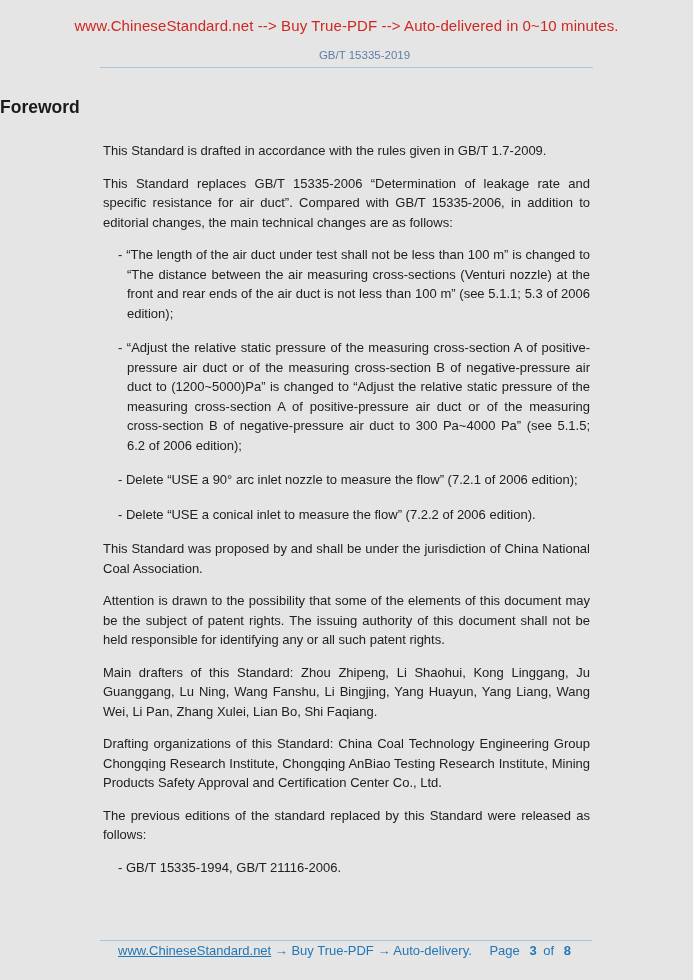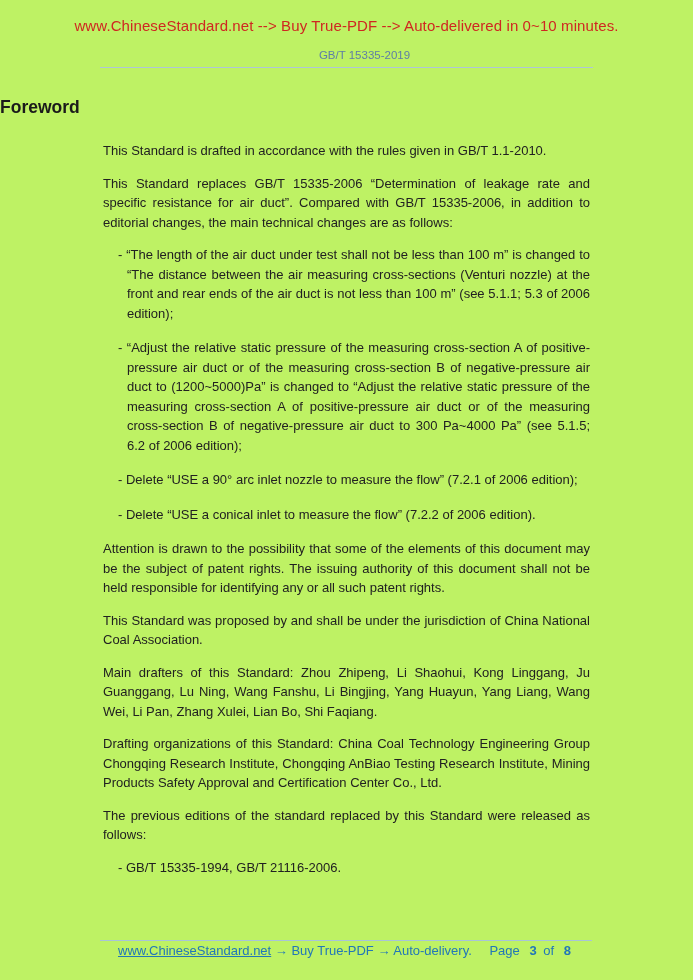--- a/index.html
+++ b/index.html
@@ -6,21 +6,21 @@
     margin: 0;
     padding: 0;
     background: #ffffff;
     font-family: "Liberation Sans", "DejaVu Sans", sans-serif;
   }
   .page {
     position: relative;
     width: 693px;
     height: 980px;
     margin: 0 auto;
-    background: #bef264;
+    background: #e5e5e5;
     overflow: hidden;
   }
   .promo {
     padding-top: 17px;
     text-align: center;
     font-size: 15px;
     font-weight: 400;
     color: #cf2721;
     letter-spacing: 0.1px;
   }
@@ -92,28 +92,28 @@
   <div class="promo">www.ChineseStandard.net --&gt; Buy True-PDF --&gt; Auto-delivered in 0~10 minutes.</div>
 
   <div class="std-code">GB/T 15335-2019</div>
 
   <hr class="head-rule">
 
   <h1 class="doc-title">Foreword</h1>
 
   <div class="content">
 
-  <div class="block p">This Standard is drafted in accordance with the rules given in GB/T 1.1-2010.</div>
+  <div class="block p">This Standard is drafted in accordance with the rules given in GB/T 1.7-2009.</div>
       <div class="block p">This Standard replaces GB/T 15335-2006 “Determination of leakage rate and specific resistance for air duct”. Compared with GB/T 15335-2006, in addition to editorial changes, the main technical changes are as follows:</div>
       <div class="block bullet">- “The length of the air duct under test shall not be less than 100 m” is changed to “The distance between the air measuring cross-sections (Venturi nozzle) at the front and rear ends of the air duct is not less than 100 m” (see 5.1.1; 5.3 of 2006 edition);</div>
       <div class="block bullet">- “Adjust the relative static pressure of the measuring cross-section A of positive-pressure air duct or of the measuring cross-section B of negative-pressure air duct to (1200~5000)Pa” is changed to “Adjust the relative static pressure of the measuring cross-section A of positive-pressure air duct or of the measuring cross-section B of negative-pressure air duct to 300 Pa~4000 Pa” (see 5.1.5; 6.2 of 2006 edition);</div>
       <div class="block bullet">- Delete “USE a 90° arc inlet nozzle to measure the flow” (7.2.1 of 2006 edition);</div>
       <div class="block bullet">- Delete “USE a conical inlet to measure the flow” (7.2.2 of 2006 edition).</div>
+      <div class="block p">This Standard was proposed by and shall be under the jurisdiction of China National Coal Association.</div>
       <div class="block p">Attention is drawn to the possibility that some of the elements of this document may be the subject of patent rights. The issuing authority of this document shall not be held responsible for identifying any or all such patent rights.</div>
-      <div class="block p">This Standard was proposed by and shall be under the jurisdiction of China National Coal Association.</div>
       <div class="block p">Main drafters of this Standard: Zhou Zhipeng, Li Shaohui, Kong Linggang, Ju Guanggang, Lu Ning, Wang Fanshu, Li Bingjing, Yang Huayun, Yang Liang, Wang Wei, Li Pan, Zhang Xulei, Lian Bo, Shi Faqiang.</div>
       <div class="block p">Drafting organizations of this Standard: China Coal Technology Engineering Group Chongqing Research Institute, Chongqing AnBiao Testing Research Institute, Mining Products Safety Approval and Certification Center Co., Ltd.</div>
       <div class="block p">The previous editions of the standard replaced by this Standard were released as follows:</div>
       <div class="block bullet">- GB/T 15335-1994, GB/T 21116-2006.</div>
     </div>
 
   <div class="footer">
     <div class="footer-row">
       <span class="footer-left">
         <a class="footer-link">www.ChineseStandard.net</a><span> → Buy True-PDF → Auto-delivery.</span>

